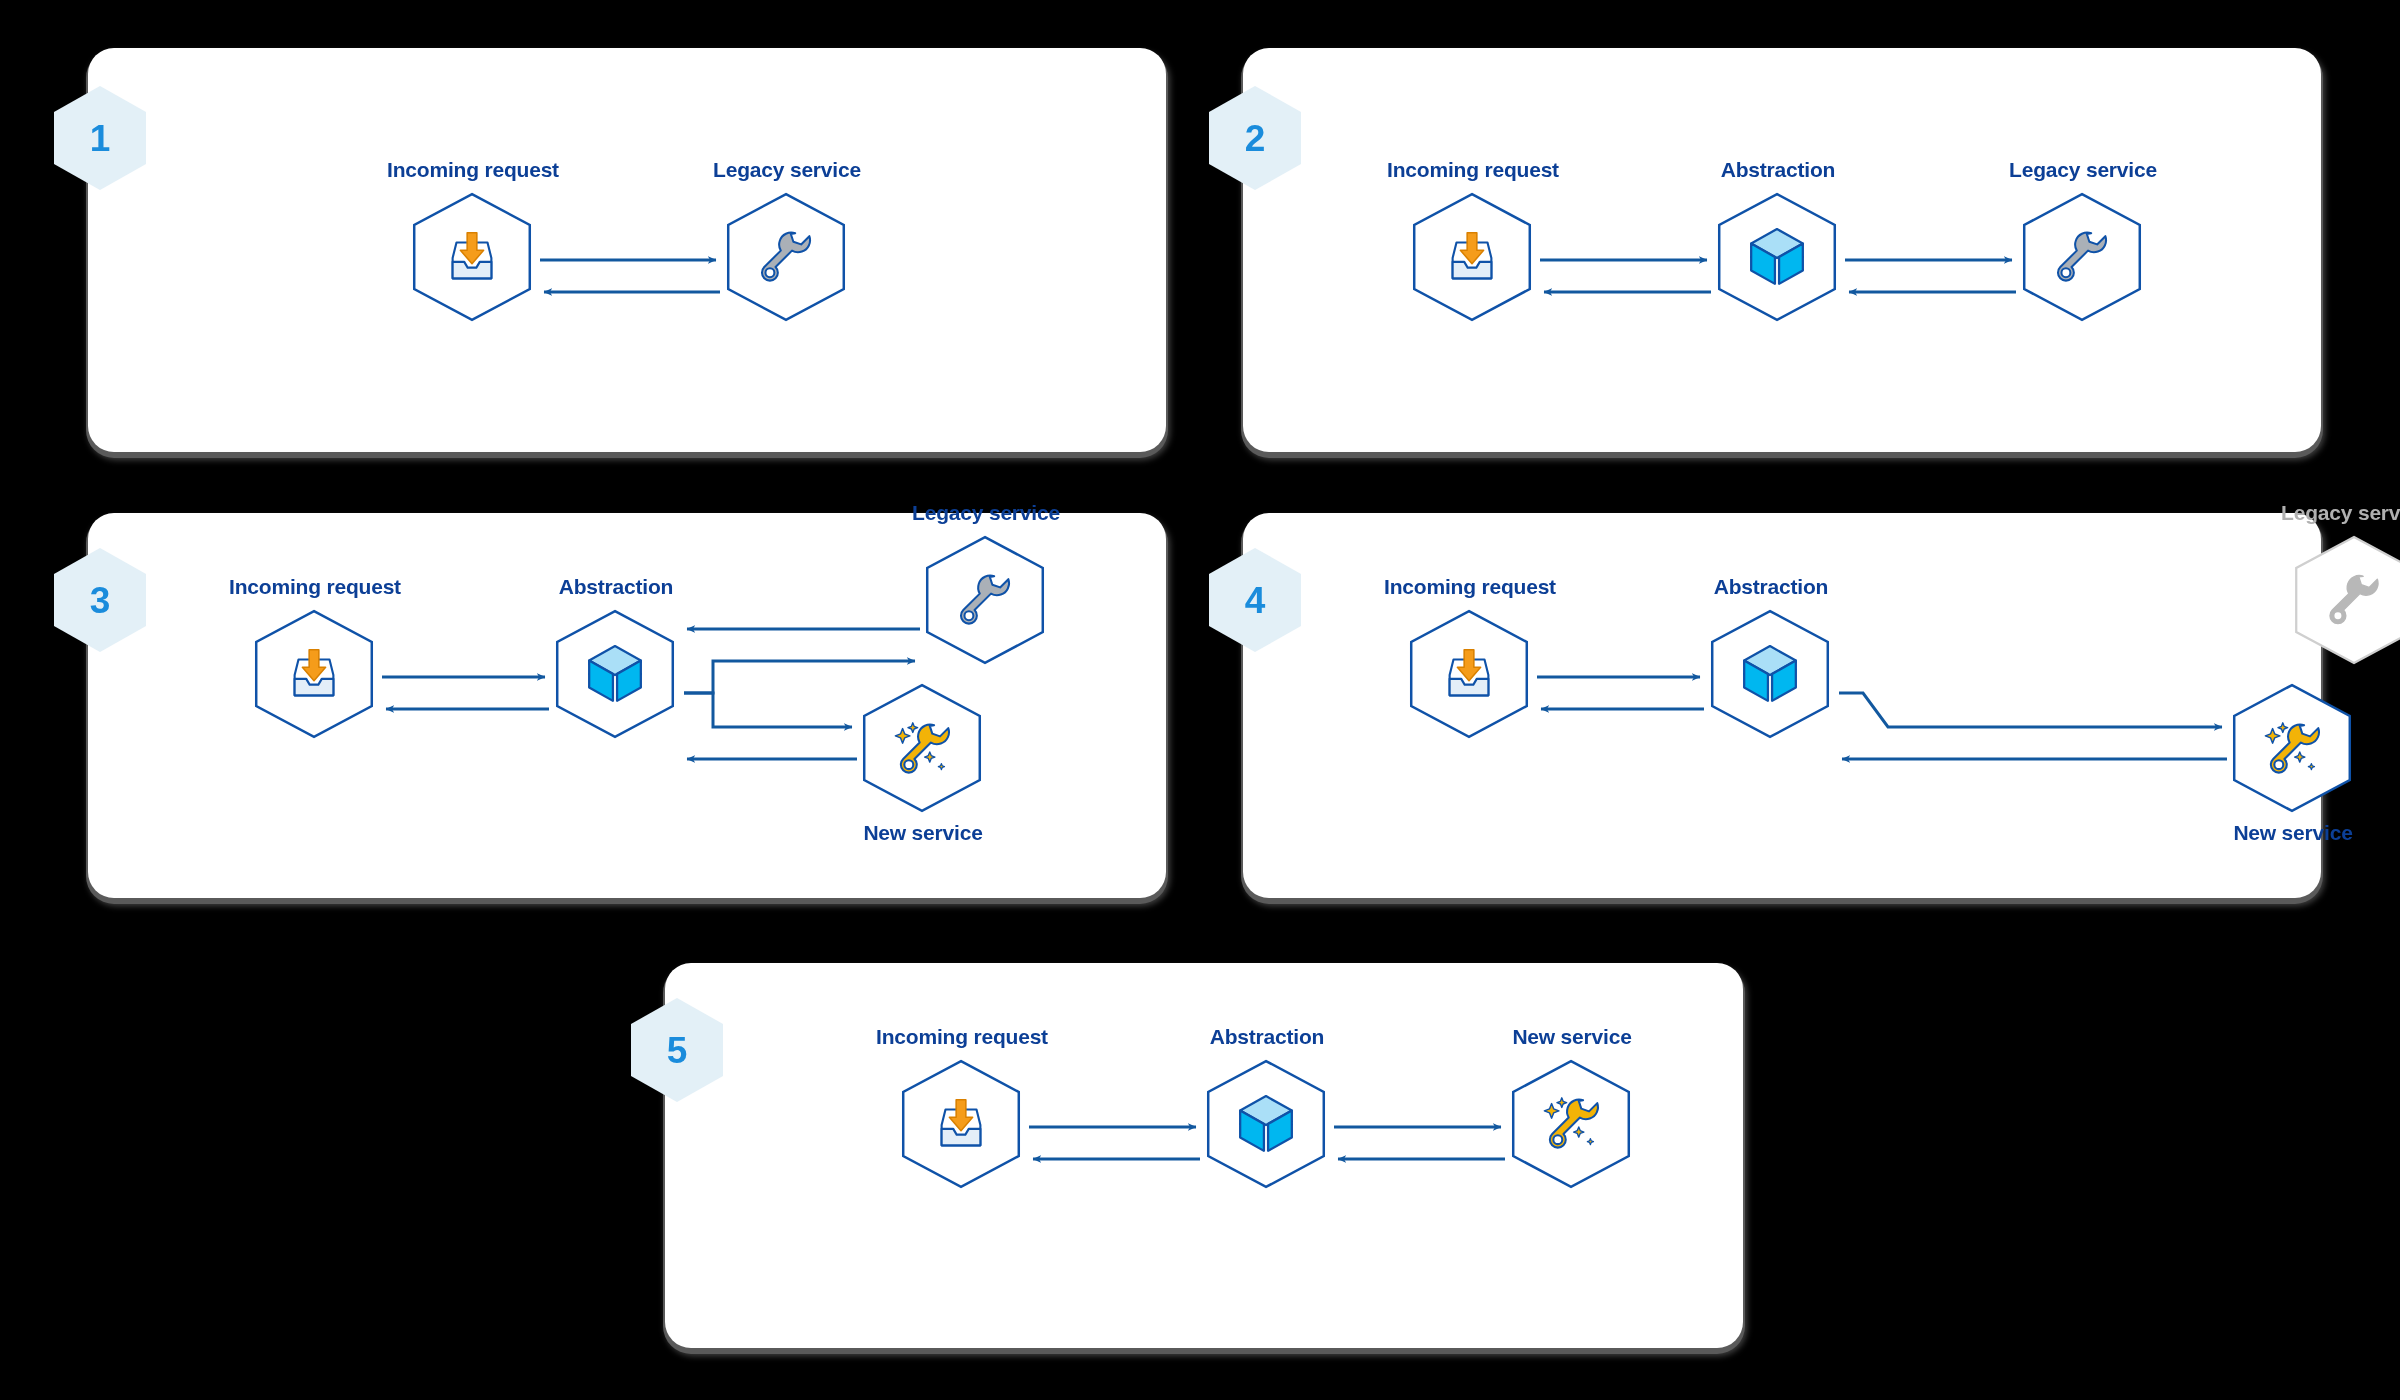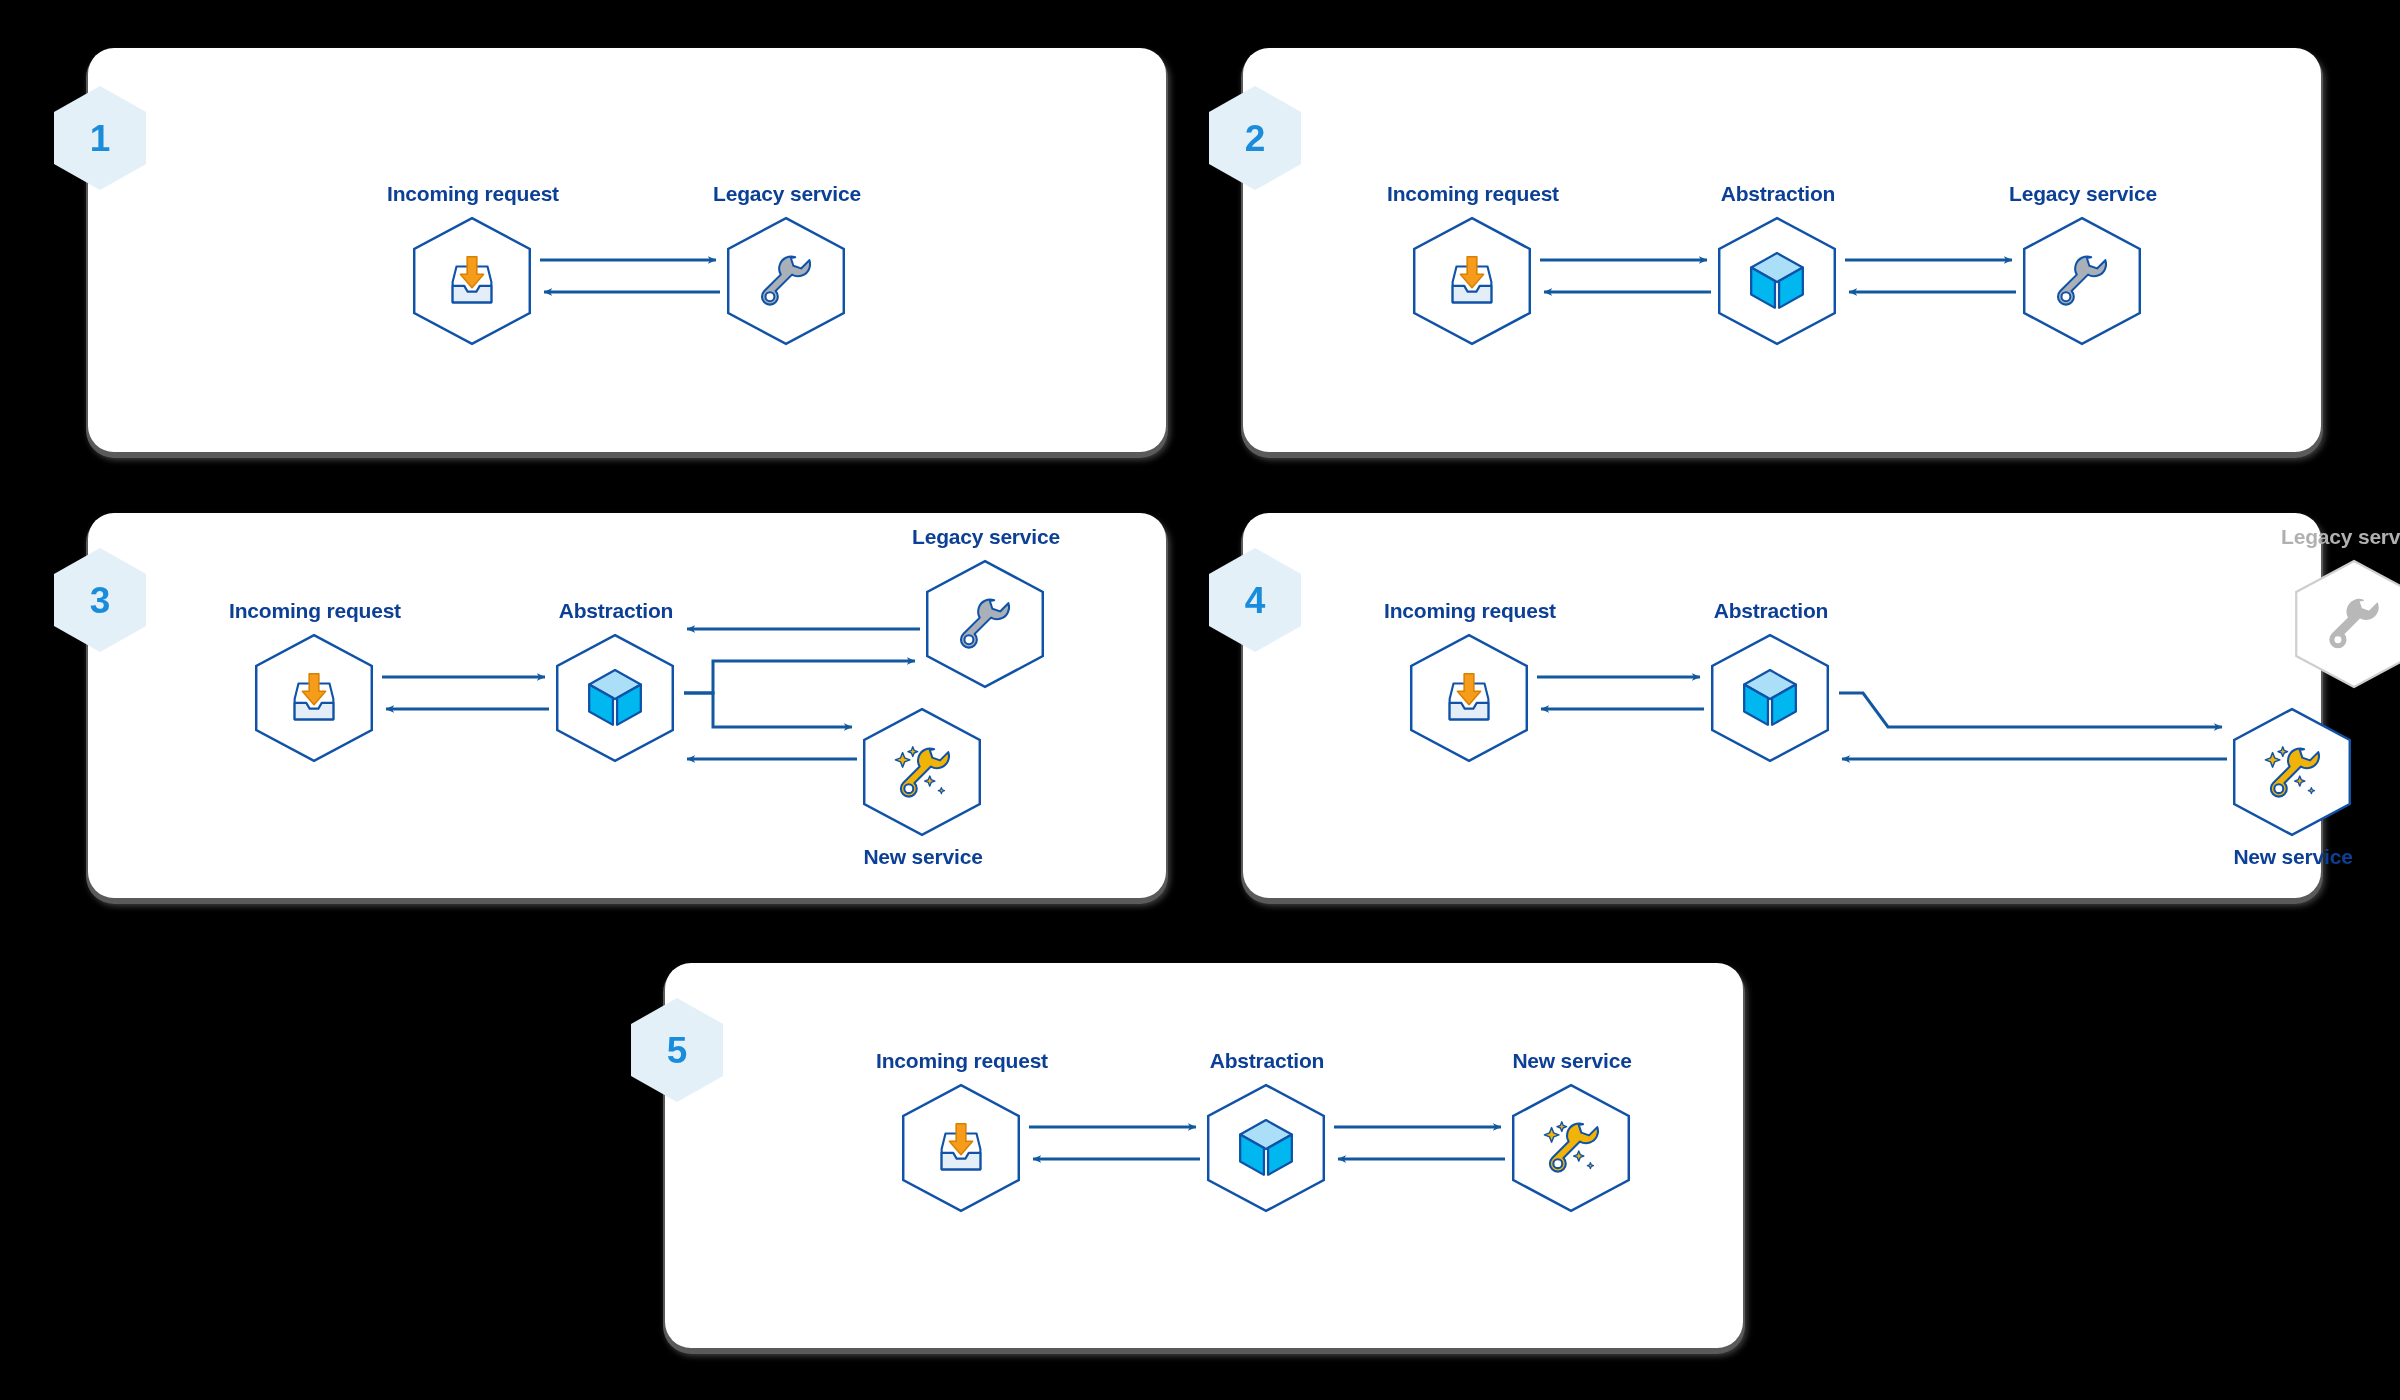--- a/index.html
+++ b/index.html
@@ -25,21 +25,21 @@
     background:#e3f0f7;
     clip-path:polygon(50% 0%,100% 25%,100% 75%,50% 100%,0% 75%,0% 25%);
     z-index:-1;transform:scale(1.055);
   }
   .badge span{
     font-size:37px;font-weight:700;color:#1a8cdc;line-height:1;
     letter-spacing:0;
   }
 
   
-  .node{position:absolute;margin-top:24px;}
+  .node{position:absolute;}
   .node .label{
     position:absolute;left:50%;transform:translateX(-50%);
     white-space:nowrap;font-size:21px;font-weight:700;color:#0c3f96;
     letter-spacing:-.2px;
   }
   .node.below .label{}
   .node .hex{position:absolute;}
 
   .node.faded .label{color:#b0b0b0;}
 

